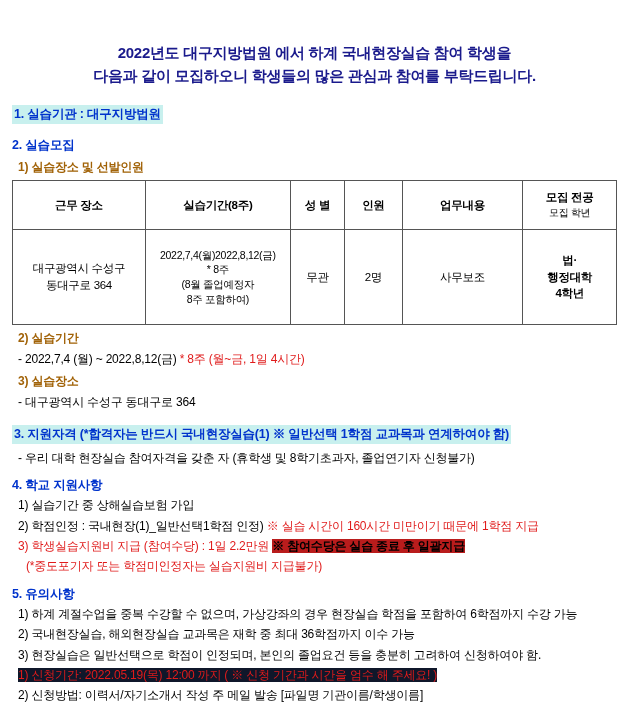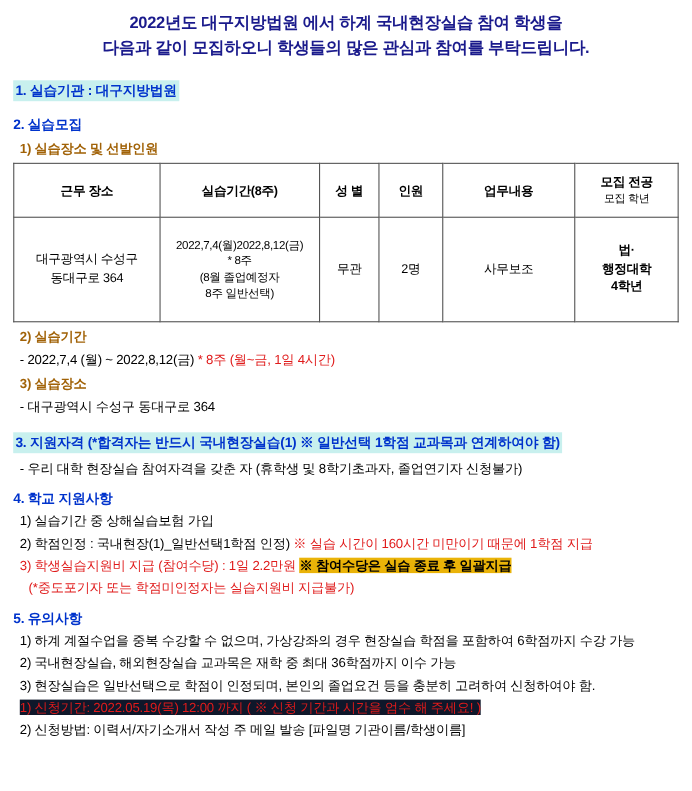--- a/index.html
+++ b/index.html
@@ -14,20 +14,21 @@
     font-size: 12px;
     color: #000000;
     overflow: hidden;
   }
   .page {
     position: relative;
     width: 629px;
     height: 637px;
     padding: 0;
     box-sizing: border-box;
+    margin-top: 32px;
   }
 
   
   .title-block {
     text-align: center;
     padding: 10px 10px 4px 10px;
   }
   .title-line {
     font-size: 15px;
     font-weight: bold;
@@ -65,21 +66,21 @@
     color: #000;
     margin: 3px 0 3px 6px;
     line-height: 1.45;
     letter-spacing: -0.2px;
   }
   .line.indent {
     margin-left: 14px;
   }
   .redb { color: #e01b1b; font-weight: normal; }
   .bold { font-weight: bold; }
-  .hl-cyan { background: #eab308; }
+  .hl-cyan { background: #b91c1c; }
   .hl-yellow { background: #0f172a; }
 
   
   table.recruit {
     border-collapse: collapse;
     width: 100%;
     margin: 4px 0 2px 0;
     table-layout: fixed;
   }
   table.recruit th, table.recruit td {
@@ -154,21 +155,21 @@
       <tbody>
         <tr>
           <td>
             <span>대구광역시  수성구</span><br>
             <span>동대구로 364</span>
           </td>
           <td>
             <span class="cell-small">2022,7,4(월)2022,8,12(금)</span>
             <span class="cell-small">* 8주</span>
             <span class="cell-small">(8월 졸업예정자</span>
-            <span class="cell-small">8주 일반선택)</span>
+            <span class="cell-small">8주 포함하여)</span>
           </td>
           <td>무관</td>
           <td>2명</td>
           <td>사무보조</td>
           <td>
             <span class="bold">법·</span><br>
             <span class="bold">행정대학</span><br>
             <span class="bold">4학년</span>
           </td>
         </tr>

